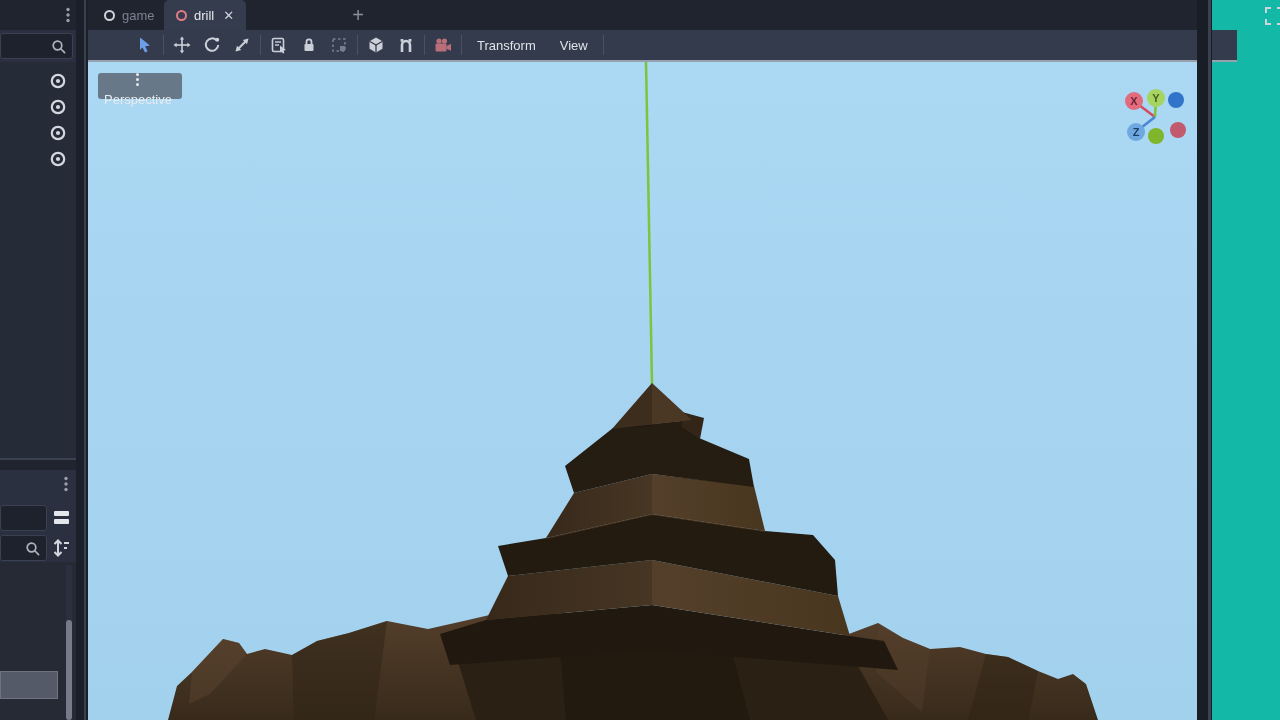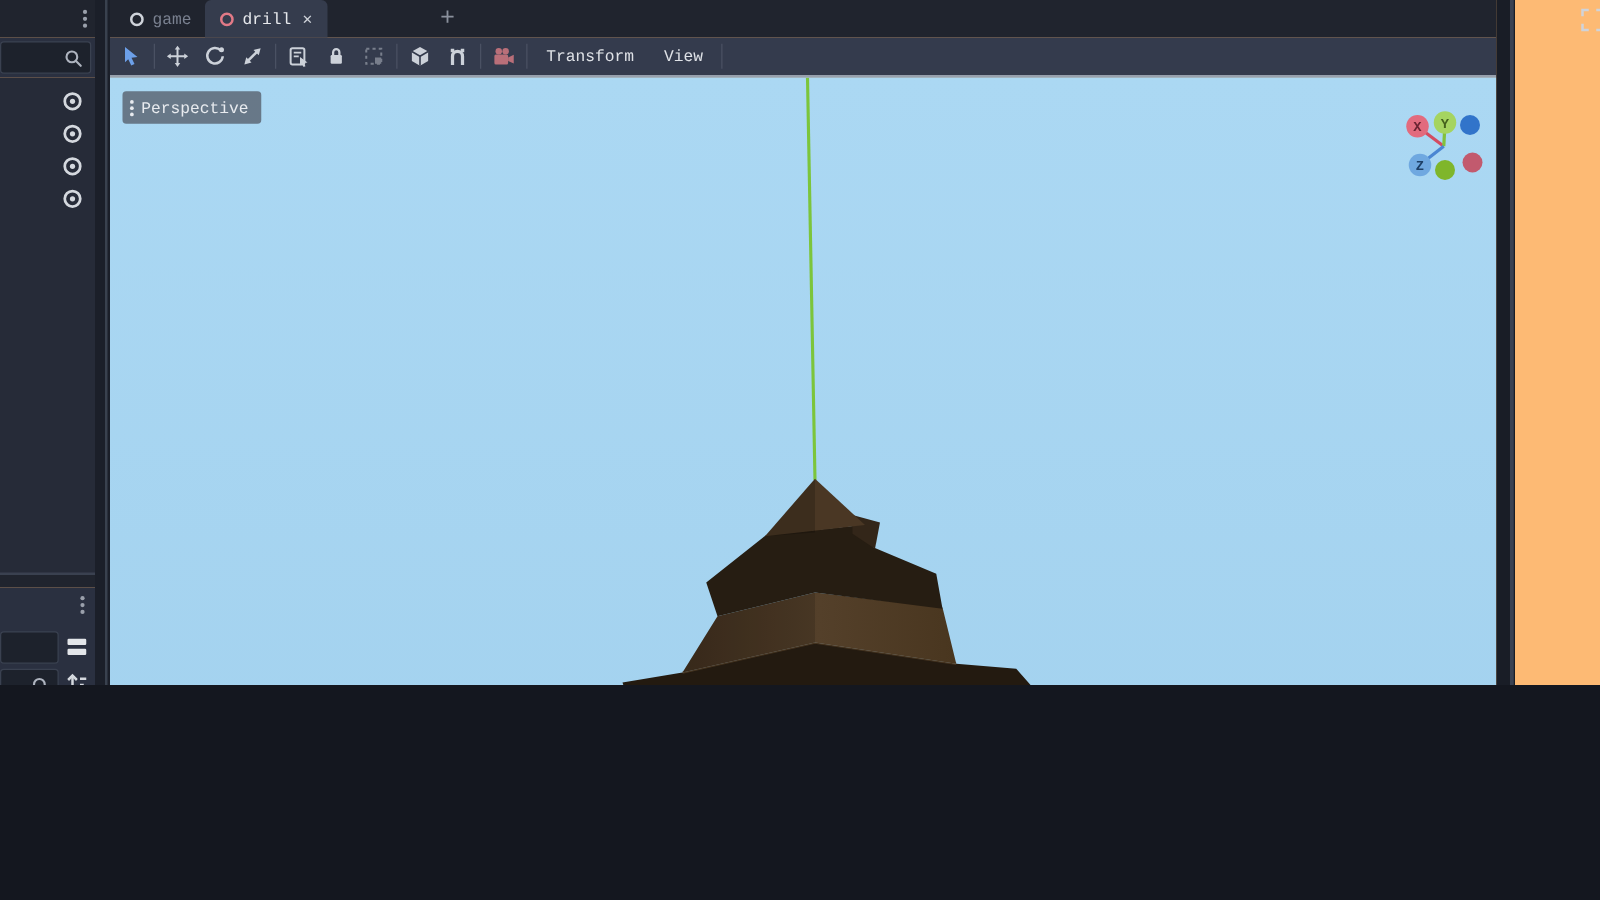--- a/index.html
+++ b/index.html
@@ -1,34 +1,34 @@
 <!DOCTYPE html>
 <html><head>
 <meta charset="utf-8">
 <style>
   html,body{margin:0;padding:0;background:#14171f;}
-  .app{position:relative;width:1280px;height:548px;overflow:hidden;
-       font-family:Liberation Mono, monospace;
-       font-size:13px;color:#dfe2e7;background:#fdba74;}
+  .app{position:relative;width:1280px;height:720px;overflow:hidden;
+       font-family:Liberation Sans, sans-serif;
+       font-size:13px;color:#dfe2e7;background:#14b8a6;}
   .abs{position:absolute;}
   
   .tabbar{left:88px;top:0;width:1109px;height:30px;background:#20242e;}
   .tab{position:absolute;top:0;height:30px;display:flex;align-items:center;gap:7px;
        padding:0 12px;box-sizing:border-box;cursor:pointer;}
   .tab .scene-dot{width:11px;height:11px;border-radius:50%;border:2.5px solid #d6d9de;box-sizing:border-box;}
   .tab.active{background:#353c4d;border-radius:5px 5px 0 0;color:#e6e8ec;}
   .tab.inactive{color:#7a8190;}
   .tab.inactive .scene-dot{border-color:#cfd3da;}
   .tab.active .scene-dot{border-color:#e27a87;}
   .tab-close{color:#cfd3da;font-size:13px;margin-left:2px;cursor:pointer;}
   .tab-add{position:absolute;top:2px;left:258px;width:24px;height:26px;color:#8a909c;
            font-size:20px;display:flex;align-items:center;justify-content:center;cursor:pointer;}
   
   .toolbar{left:88px;top:30px;width:1109px;height:30px;background:#343b4d;
-           border-bottom:2px solid #97a0ad;display:flex;align-items:center;}
+           border-bottom:2px solid #97a0ad;display:flex;align-items:center;padding-left:40px;}
   .tbtn{width:30px;height:26px;display:flex;align-items:center;justify-content:center;
         border-radius:3px;cursor:pointer;flex:0 0 auto;}
   .tsep{width:1px;height:20px;background:#4a5163;margin:0 3px;flex:0 0 auto;}
   .tmenu{padding:0 12px;height:26px;display:flex;align-items:center;color:#dfe2e7;cursor:pointer;}
   svg{display:block;}
   
   .ldock-top{left:0;top:0;width:76px;height:30px;background:#20242e;}
   .ldock-filter{left:0;top:30px;width:76px;height:32px;background:#2a3040;}
   .ldock-tree{left:0;top:62px;width:76px;height:396px;background:#262b38;border-bottom:2px solid #3a4150;}
   .eyebtn{position:absolute;left:48px;width:20px;height:20px;cursor:pointer;}
@@ -51,21 +51,21 @@
   .rbar{position:absolute;left:6px;top:78px;width:70px;height:15px;background:#1e232d;border:1px solid #343b49;}
   .rfilter{position:absolute;left:6px;top:95px;width:70px;height:25px;background:#1e232d;
            border:1px solid #343b49;box-sizing:border-box;overflow:hidden;}
   .rfilter input{width:120px;border:0;background:transparent;color:#69707f;
                  font-family:inherit;font-size:13px;padding:4px 0 0 7px;outline:none;}
   .rcontent{position:absolute;left:6px;top:127px;width:70px;height:593px;background:#20252f;}
   
   .viewport{left:88px;top:62px;width:1109px;height:658px;overflow:hidden;
             background:linear-gradient(#abd8f3,#a2d1ee);}
   .chip{position:absolute;left:10px;top:11px;height:26px;display:flex;align-items:center;gap:6px;
-        padding:0 10px 0 6px;background:rgba(98,112,127,0.92);border-radius:3px;color:#e8ebef;cursor:pointer;}
+        padding:0 10px 0 6px;background:rgba(98,112,127,0.92);border-radius:3px;color:#e8ebef;cursor:pointer;flex-direction:column;}
   .vdots{display:flex;flex-direction:column;gap:2px;}
   .vdots i{width:3px;height:3px;border-radius:50%;background:#e8ebef;}
   .expand-btn{left:1176px;top:6px;width:20px;height:20px;cursor:pointer;}
 </style>
 </head>
 <body>
 
 <div class="app">
 
   <div class="abs ldock-top">

